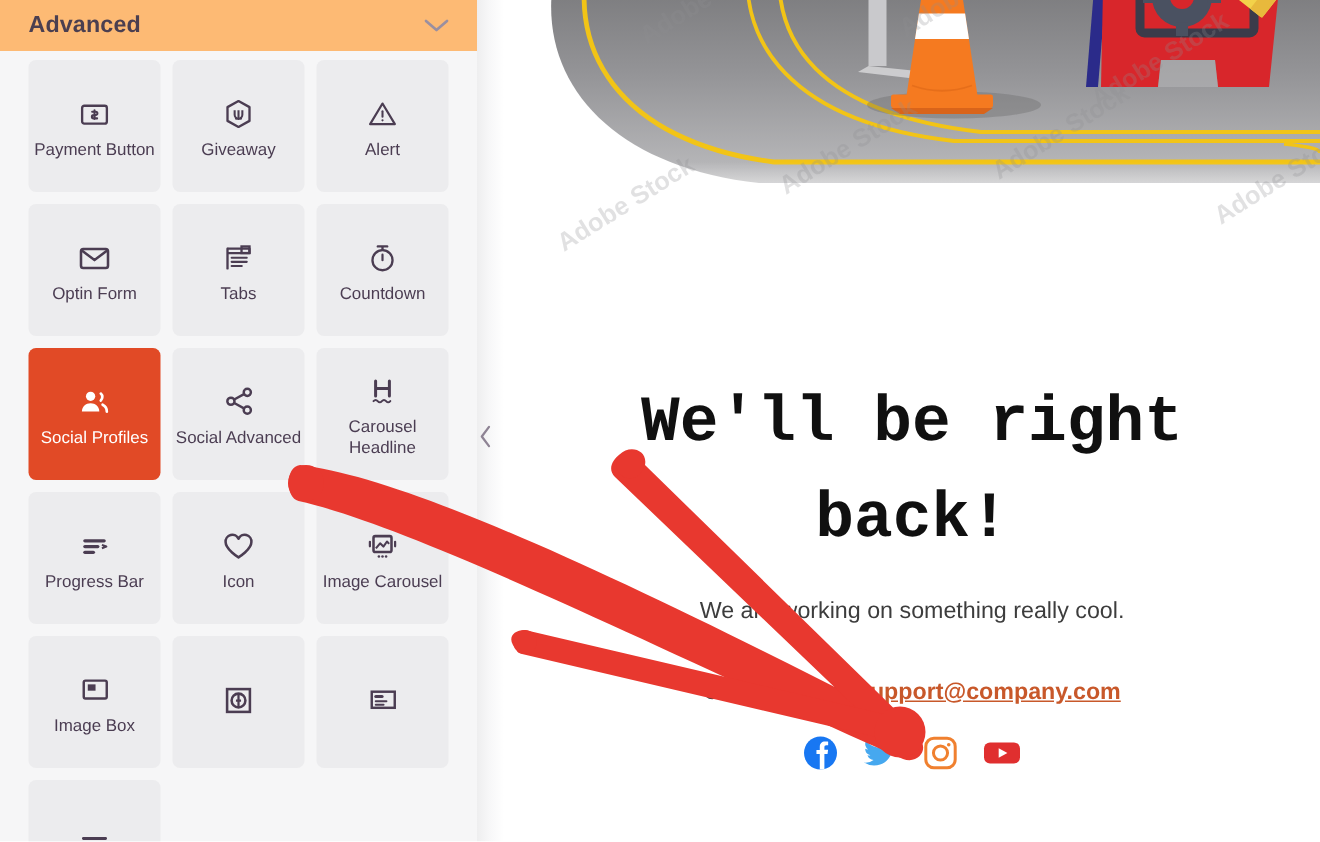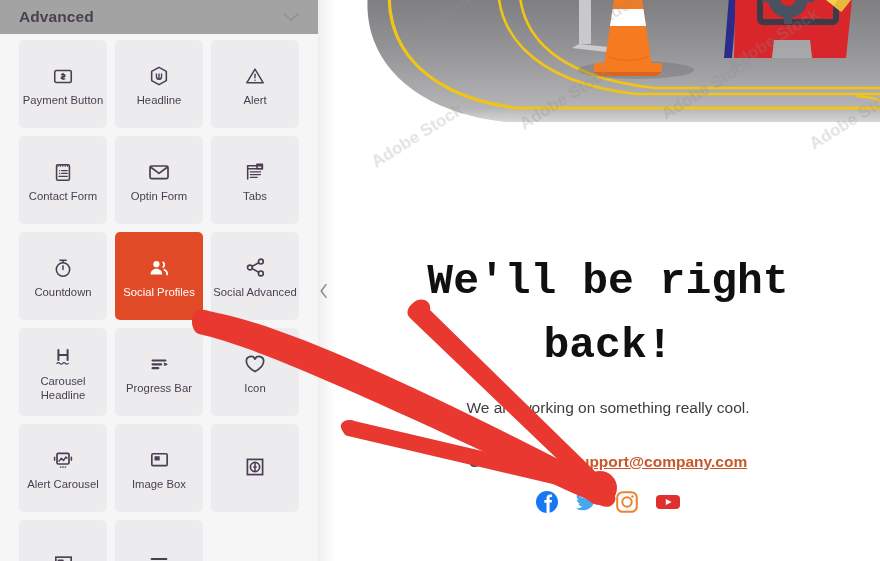--- a/index.html
+++ b/index.html
@@ -20,21 +20,21 @@
   }
   #sidebar-fade {
     position: absolute; left: 318px; top: 0;
     width: 18px; height: 561px;
     background: linear-gradient(to right, #eeeeef 0%, #f7f7f8 45%, #ffffff 100%);
   }
   .panel-header {
     height: 34px;
     display: flex; align-items: center; justify-content: space-between;
     padding: 0 18px 0 19px;
-    background: #a3a3a3;
+    background: #fdba74;
     gap: 36px;
   }
   .panel-header .title {
     font-size: 15.5px; font-weight: 700; color: #4b3f50;
     letter-spacing: .1px;
   }
   .chev-down {
     width: 18px; height: 10px; color: #9a8fa0;
   }
   .chev-down svg { display:block; }
@@ -169,48 +169,34 @@
       <div class="tile">
         <span class="ticon">
           <svg width="22" height="22" viewBox="0 0 24 24" fill="none">
             <path d="M12 2.6 L20 7 v10 L12 21.4 L4 17 V7 Z" stroke="currentColor" stroke-width="1.7" stroke-linejoin="round"></path>
             <path d="M9.2 9.2 v3.4 a2.8 2.8 0 005.6 0 V9.2" stroke="currentColor" stroke-width="1.5"></path>
             <path d="M12 9.2 v7.2" stroke="currentColor" stroke-width="1.5"></path>
             <circle cx="10.3" cy="15.3" r="0.85" fill="currentColor"></circle>
             <circle cx="13.7" cy="15.3" r="0.85" fill="currentColor"></circle>
           </svg>
         </span>
-        <span class="tlabel">Headline</span>
+        <span class="tlabel">Giveaway</span>
       </div>
 
       <div class="tile">
         <span class="ticon">
           <svg width="22" height="22" viewBox="0 0 24 24" fill="none">
             <path d="M12 4.4 L21 19.4 H3 Z" stroke="currentColor" stroke-width="1.6" stroke-linejoin="round"></path>
             <path d="M12 10 v4" stroke="currentColor" stroke-width="1.5" stroke-linecap="round"></path>
             <circle cx="12" cy="16.6" r="0.8" fill="currentColor"></circle>
           </svg>
         </span>
         <span class="tlabel">Alert</span>
       </div>
 
-      <div class="tile">
-        <span class="ticon">
-          <svg width="22" height="22" viewBox="0 0 24 24" fill="none">
-            <rect x="5" y="4" width="14" height="17" rx="1.4" stroke="currentColor" stroke-width="1.7"></rect>
-            <path d="M6.6 4 v2.2 M9.2 4 v2.2 M11.8 4 v2.2 M14.4 4 v2.2 M17 4 v2.2" stroke="currentColor" stroke-width="1.3"></path>
-            <circle cx="8.4" cy="10.5" r="0.8" fill="currentColor"></circle>
-            <path d="M10.6 10.5 h6" stroke="currentColor" stroke-width="1.3" stroke-linecap="round"></path>
-            <circle cx="8.4" cy="13.6" r="0.8" fill="currentColor"></circle>
-            <path d="M10.6 13.6 h6" stroke="currentColor" stroke-width="1.3" stroke-linecap="round"></path>
-            <path d="M7.6 16.8 h9" stroke="currentColor" stroke-width="1.3" stroke-linecap="round"></path>
-          </svg>
-        </span>
-        <span class="tlabel">Contact Form</span>
-      </div>
 
       <div class="tile">
         <span class="ticon">
           <svg width="24" height="24" viewBox="0 0 24 24" fill="none">
             <rect x="3" y="6" width="18" height="12.6" rx="1.5" stroke="currentColor" stroke-width="1.7"></rect>
             <path d="M3.8 7.2 L12 13.4 L20.2 7.2" stroke="currentColor" stroke-width="1.7" stroke-linecap="round" stroke-linejoin="round"></path>
           </svg>
         </span>
         <span class="tlabel">Optin Form</span>
       </div>
@@ -299,21 +285,21 @@
         <span class="ticon">
           <svg width="24" height="24" viewBox="0 0 24 24" fill="none">
             <rect x="6" y="5.4" width="12" height="10.6" rx="1.2" stroke="currentColor" stroke-width="1.7"></rect>
             <path d="M7.6 13.6 L10.4 10.2 L12.6 12.4 L15 9 L16.4 10.6" stroke="currentColor" stroke-width="1.4" stroke-linejoin="round" fill="none"></path>
             <path d="M3.6 9.2 v3 M20.4 9.2 v3" stroke="currentColor" stroke-width="1.5" stroke-linecap="round"></path>
             <circle cx="9.6" cy="19" r="0.85" fill="currentColor"></circle>
             <circle cx="12" cy="19" r="0.85" fill="currentColor"></circle>
             <circle cx="14.4" cy="19" r="0.85" fill="currentColor"></circle>
           </svg>
         </span>
-        <span class="tlabel">Alert Carousel</span>
+        <span class="tlabel">Image Carousel</span>
       </div>
 
       <div class="tile">
         <span class="ticon">
           <svg width="23" height="23" viewBox="0 0 24 24" fill="none">
             <rect x="4" y="6" width="16" height="12.4" rx="1.2" stroke="currentColor" stroke-width="1.7"></rect>
             <rect x="6.8" y="8.6" width="5.4" height="4.4" fill="currentColor"></rect>
           </svg>
         </span>
         <span class="tlabel">Image Box</span>

